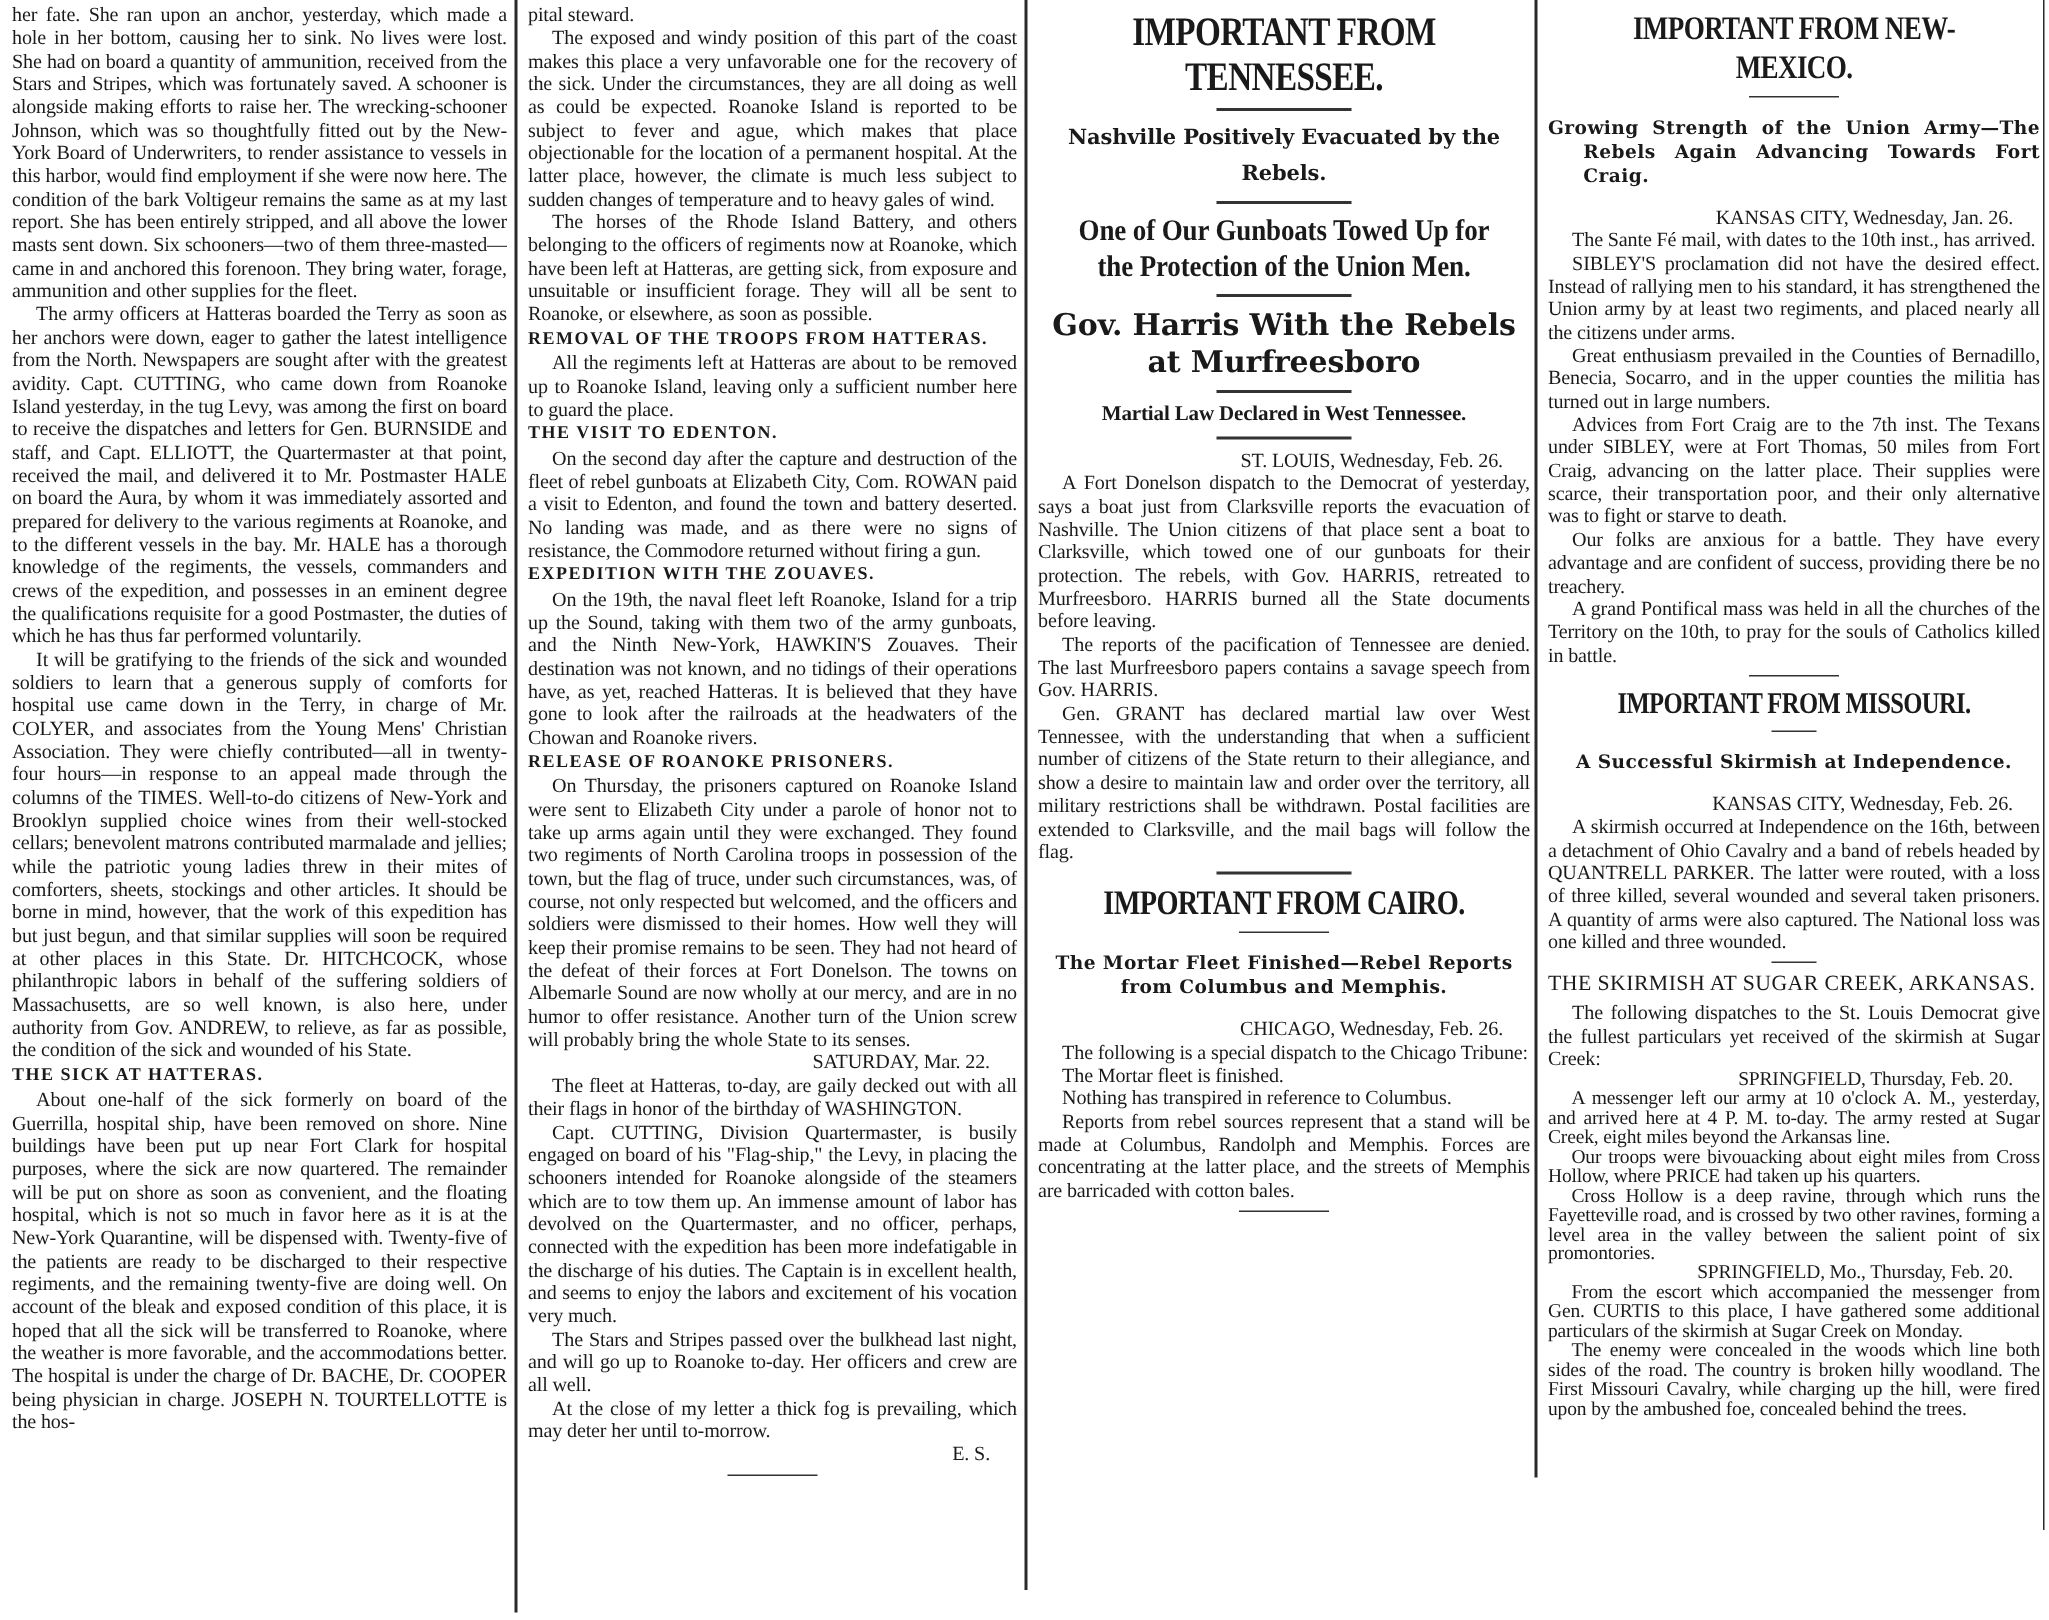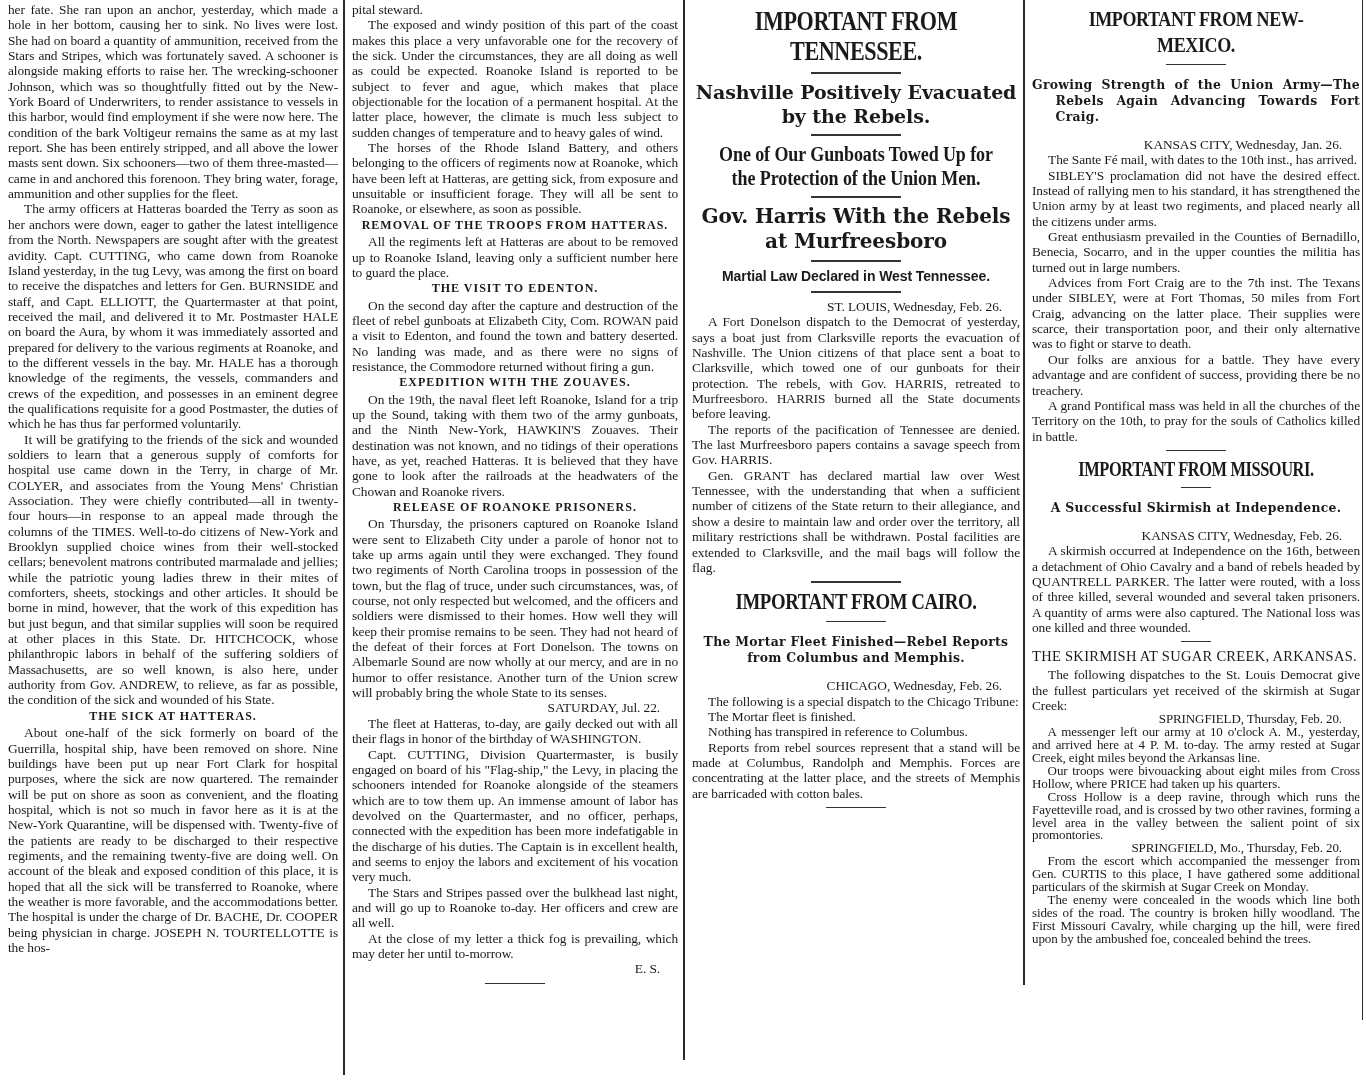--- a/index.html
+++ b/index.html
@@ -14,41 +14,41 @@
   .col2 { left: 352px; width: 326px; top: 2px; }
   .col3 { left: 692px; width: 328px; top: 2px; }
   .col4 { left: 1032px; width: 328px; top: 2px; }
   .rule { position: absolute; top: 0; width: 2px; background: #2a2a2a; }
   .rule.r1 { left: 343px; height: 1075px; }
   .rule.r2 { left: 683px; height: 1060px; }
   .rule.r3 { left: 1023px; height: 985px; }
   .rule.r4 { left: 1362px; height: 1020px; width: 1px; }
   p { margin: 0; text-indent: 1.2em; }
   p.noindent { text-indent: 0; }
-  .sub { text-align: center; font-size: 12px; letter-spacing: 1px; font-weight: bold; margin: 1px 0; text-indent: 0; }
+  .sub { text-align: left; font-size: 12px; letter-spacing: 1px; font-weight: bold; margin: 1px 0; text-indent: 0; }
   .dateline { text-align: right; padding-right: 18px; text-indent: 0; }
   .h-big {
     font-family: "Liberation Serif", serif; font-weight: bold; text-align: center;
     font-size: 27px; line-height: 30px; letter-spacing: -0.5px; transform: scaleX(0.82);
     margin: 4px 0 2px; text-indent: 0;
   }
   .h-mid {
     font-family: "DejaVu Serif", serif; font-weight: bold; text-align: center;
-    font-size: 19px; line-height: 24px; margin: 2px 0; text-indent: 0;
+    font-size: 14px; line-height: 24px; margin: 2px 0; text-indent: 0;
   }
   .h-mid2 {
     font-family: "Liberation Serif", serif; font-weight: bold; text-align: center;
     font-size: 20px; line-height: 24px; margin: 2px 0; text-indent: 0; transform: scaleX(0.9);
   }
   .h-mid3 {
     font-family: "DejaVu Serif", serif; font-weight: bold; text-align: center;
     font-size: 20px; line-height: 25px; margin: 2px 0; text-indent: 0;
   }
   .h-small {
-    font-family: Liberation Sans, sans-serif; font-weight: bold; text-align: center;
+    font-family: Liberation Serif, serif; font-weight: bold; text-align: center;
     font-size: 14px; line-height: 17px; margin: 2px 0; text-indent: 0;
   }
   .h-deck {
     font-family: "DejaVu Serif", serif; font-weight: bold; font-size: 12.4px; line-height: 16px;
     margin: 12px 0; text-indent: 0; padding-left: 1.9em; text-indent: -1.9em; letter-spacing: 0.3px;
   }
   .h-deck.center { text-align: center; padding-left: 0; text-indent: 0; }
   .h-caps { font-family: "Liberation Serif", serif; font-size: 14.5px; line-height: 17px; text-indent: 0; margin: 4px 0 2px; letter-spacing: 0.3px; }
   .divider { width: 90px; height: 2px; background: #333; margin: 6px auto; }
   .divider.short { width: 60px; height: 1px; }
@@ -77,21 +77,21 @@
     <p>The exposed and windy position of this part of the coast makes this place a very unfavorable one for the recovery of the sick. Under the circumstances, they are all doing as well as could be expected. Roanoke Island is reported to be subject to fever and ague, which makes that place objectionable for the location of a permanent hospital. At the latter place, however, the climate is much less subject to sudden changes of temperature and to heavy gales of wind.</p>
     <p>The horses of the Rhode Island Battery, and others belonging to the officers of regiments now at Roanoke, which have been left at Hatteras, are getting sick, from exposure and unsuitable or insufficient forage. They will all be sent to Roanoke, or elsewhere, as soon as possible.</p>
     <p class="sub">REMOVAL OF THE TROOPS FROM HATTERAS.</p>
     <p>All the regiments left at Hatteras are about to be removed up to Roanoke Island, leaving only a sufficient number here to guard the place.</p>
     <p class="sub">THE VISIT TO EDENTON.</p>
     <p>On the second day after the capture and destruction of the fleet of rebel gunboats at Elizabeth City, Com. ROWAN paid a visit to Edenton, and found the town and battery deserted. No landing was made, and as there were no signs of resistance, the Commodore returned without firing a gun.</p>
     <p class="sub">EXPEDITION WITH THE ZOUAVES.</p>
     <p>On the 19th, the naval fleet left Roanoke, Island for a trip up the Sound, taking with them two of the army gunboats, and the Ninth New-York, HAWKIN'S Zouaves. Their destination was not known, and no tidings of their operations have, as yet, reached Hatteras. It is believed that they have gone to look after the railroads at the headwaters of the Chowan and Roanoke rivers.</p>
     <p class="sub">RELEASE OF ROANOKE PRISONERS.</p>
     <p>On Thursday, the prisoners captured on Roanoke Island were sent to Elizabeth City under a parole of honor not to take up arms again until they were exchanged. They found two regiments of North Carolina troops in possession of the town, but the flag of truce, under such circumstances, was, of course, not only respected but welcomed, and the officers and soldiers were dismissed to their homes. How well they will keep their promise remains to be seen. They had not heard of the defeat of their forces at Fort Donelson. The towns on Albemarle Sound are now wholly at our mercy, and are in no humor to offer resistance. Another turn of the Union screw will probably bring the whole State to its senses.</p>
-    <p class="dateline">SATURDAY, Jul. 22.</p>
+    <p class="dateline">SATURDAY, Mar. 22.</p>
     <p>The fleet at Hatteras, to-day, are gaily decked out with all their flags in honor of the birthday of WASHINGTON.</p>
     <p>Capt. CUTTING, Division Quartermaster, is busily engaged on board of his "Flag-ship," the Levy, in placing the schooners intended for Roanoke alongside of the steamers which are to tow them up. An immense amount of labor has devolved on the Quartermaster, and no officer, perhaps, connected with the expedition has been more indefatigable in the discharge of his duties. The Captain is in excellent health, and seems to enjoy the labors and excitement of his vocation very much.</p>
     <p>The Stars and Stripes passed over the bulkhead last night, and will go up to Roanoke to-day. Her officers and crew are all well.</p>
     <p>At the close of my letter a thick fog is prevailing, which may deter her until to-morrow.</p>
     <p class="dateline">E. S.</p>
     <div class="divider short"></div>
   </div>
 
   <div class="col col3">
     <div class="h-big">IMPORTANT FROM TENNESSEE.</div>

